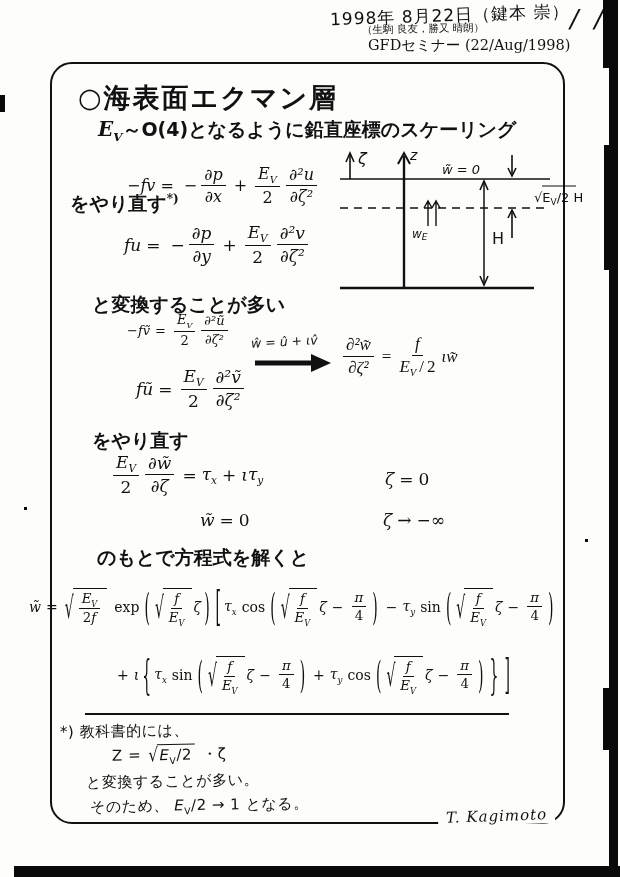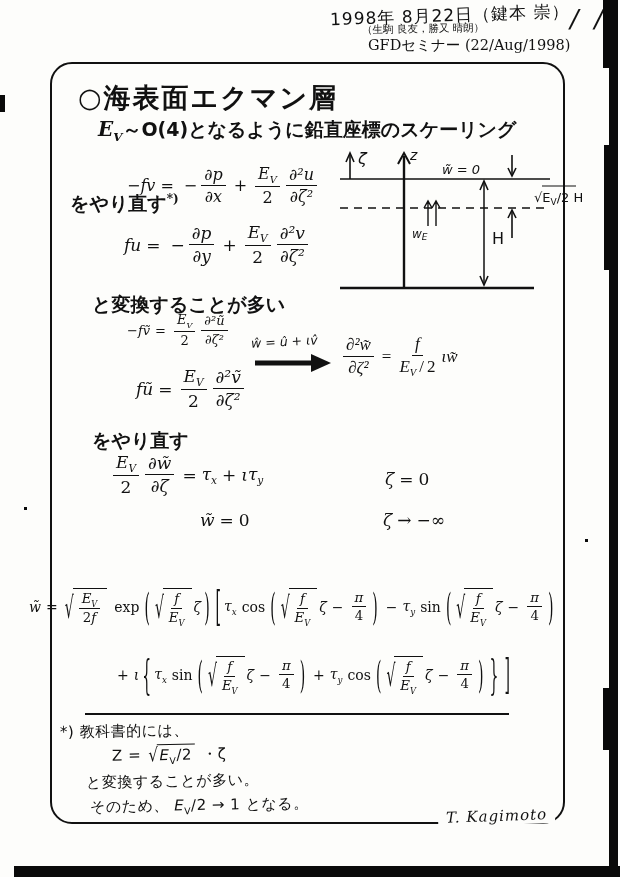--- a/index.html
+++ b/index.html
@@ -201,20 +201,21 @@
     <span class="it">w̃</span>
     <span class="mo">=</span>
     <span>0</span>
   </div>
   <div class="abs math eq" style="left:383px;top:510px;font-size:17px;">
     <span class="it">ζ</span>
     <span class="mo">→</span>
     <span>−∞</span>
   </div>
 
+  <div class="abs jp" style="left:97px;top:545px;font-size:19px;">のもとで方程式を解くと</div>
 
   <div class="abs math eq big" style="left:29px;top:575px;height:64px;">
     <span class="it">w̃</span>
     <span class="mo">=</span>
     <span class="sqrt">
         <span class="rad">√</span>
         <span class="inner">
           <span class="frac">
             <span class="num"><span class="it">E</span><sub class="it">V</sub></span>
             <span class="den"><span>2</span><span class="it">f</span></span>

